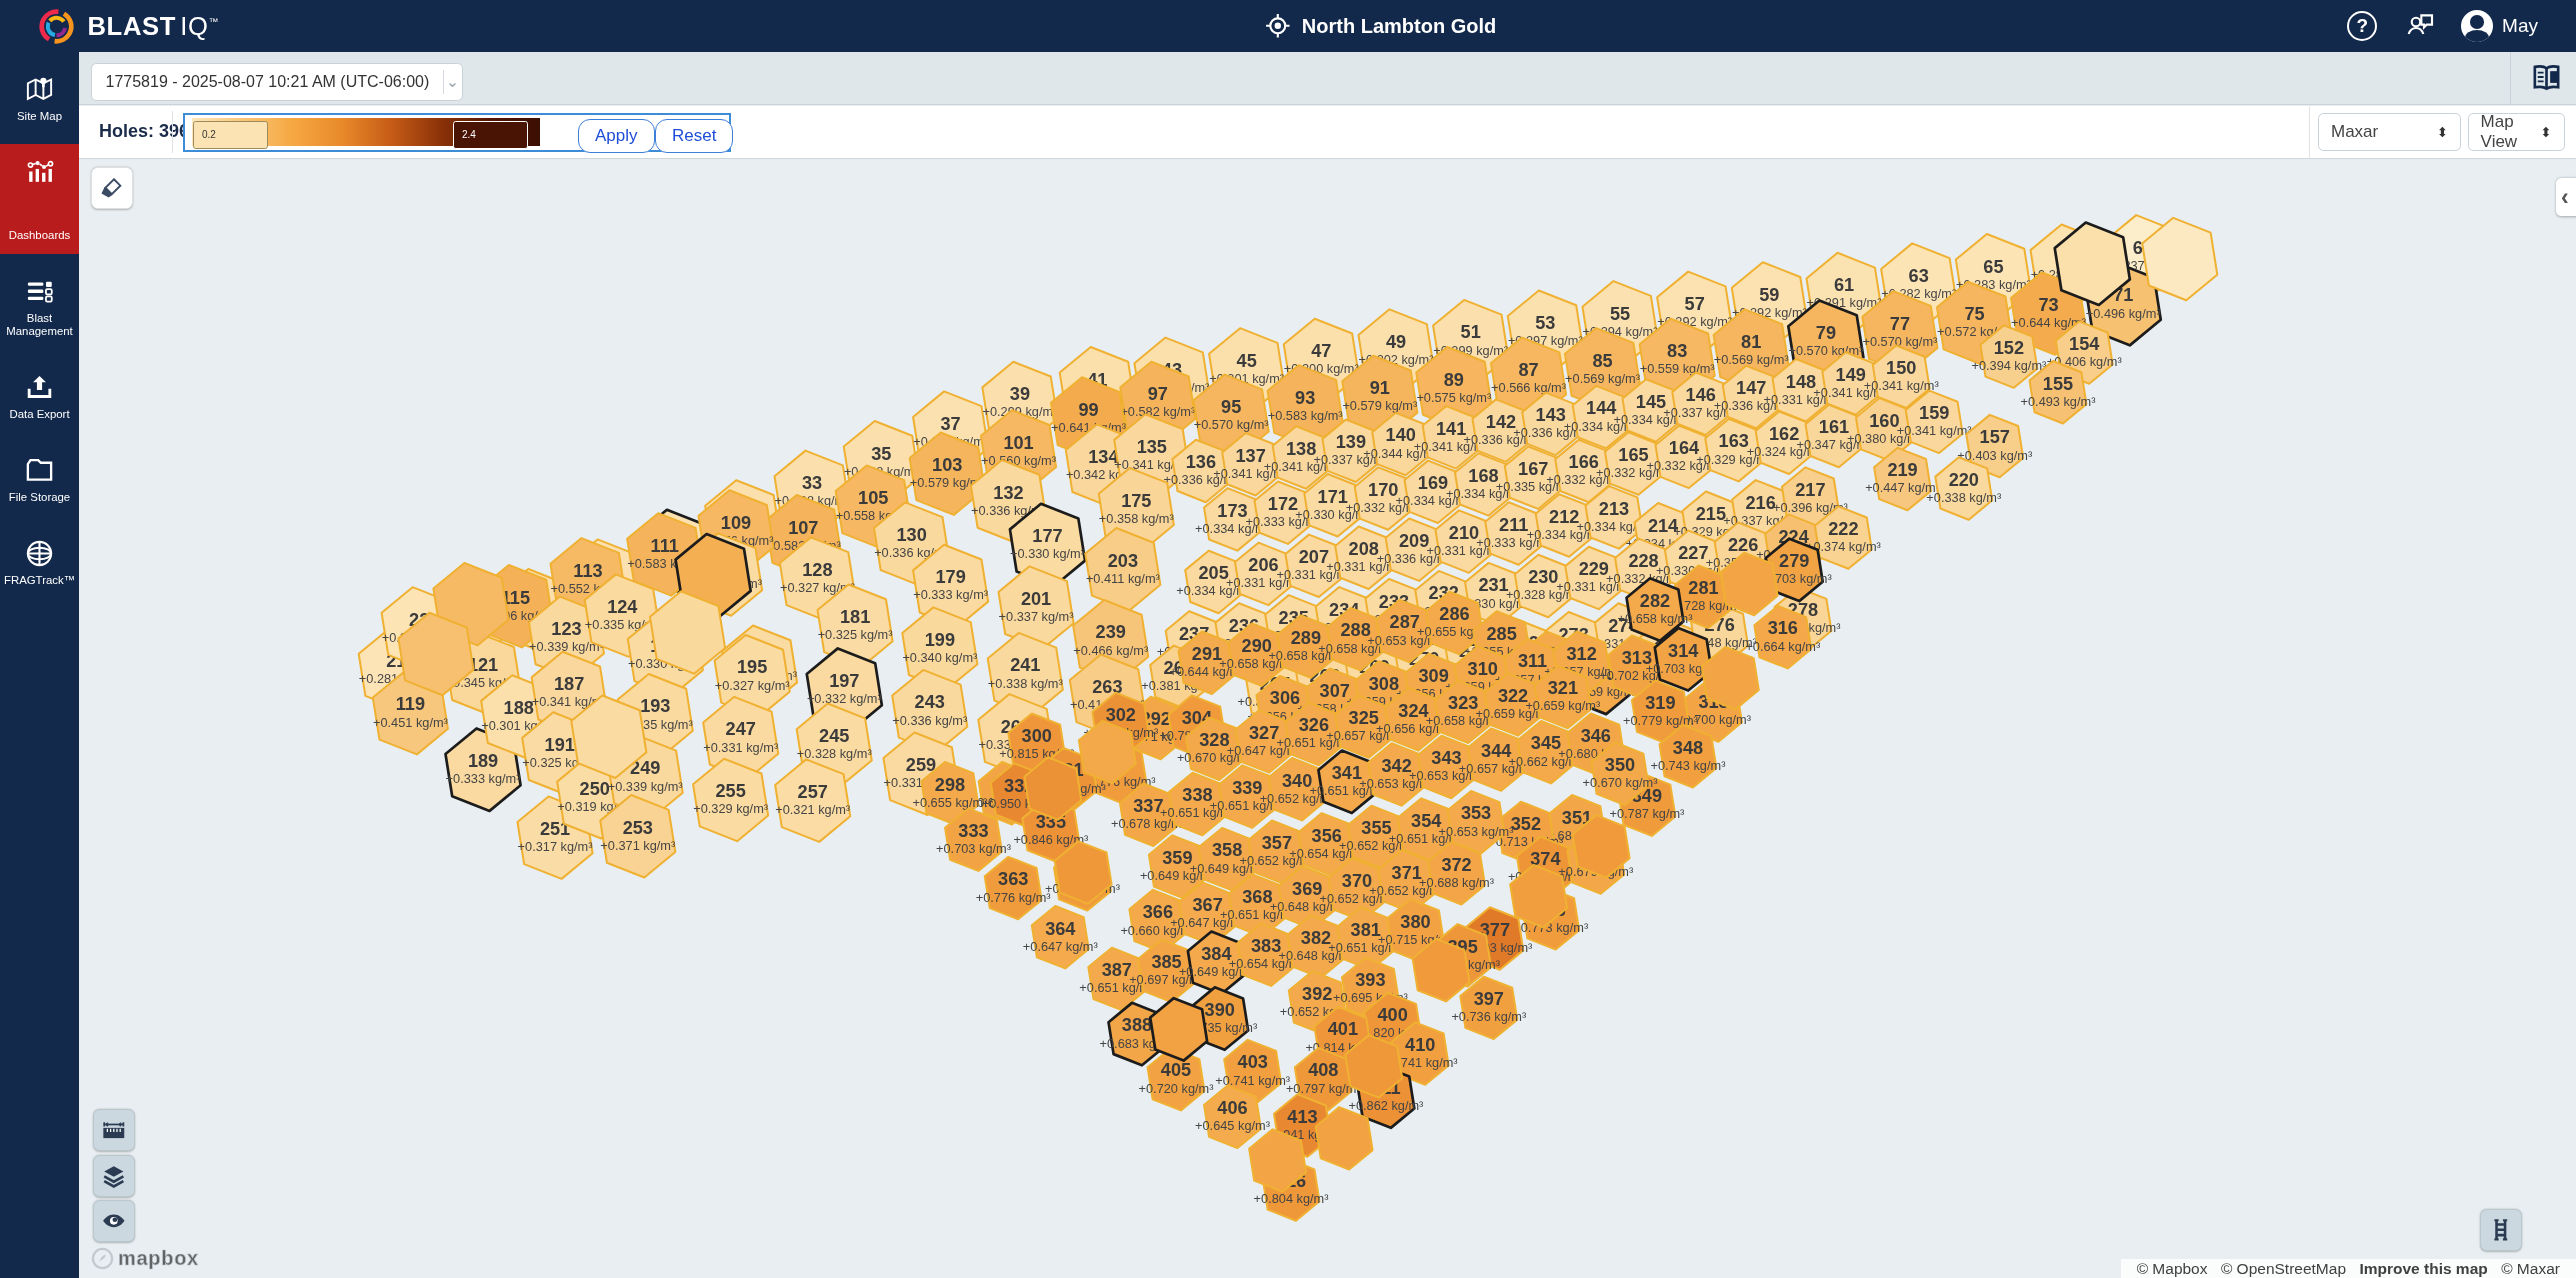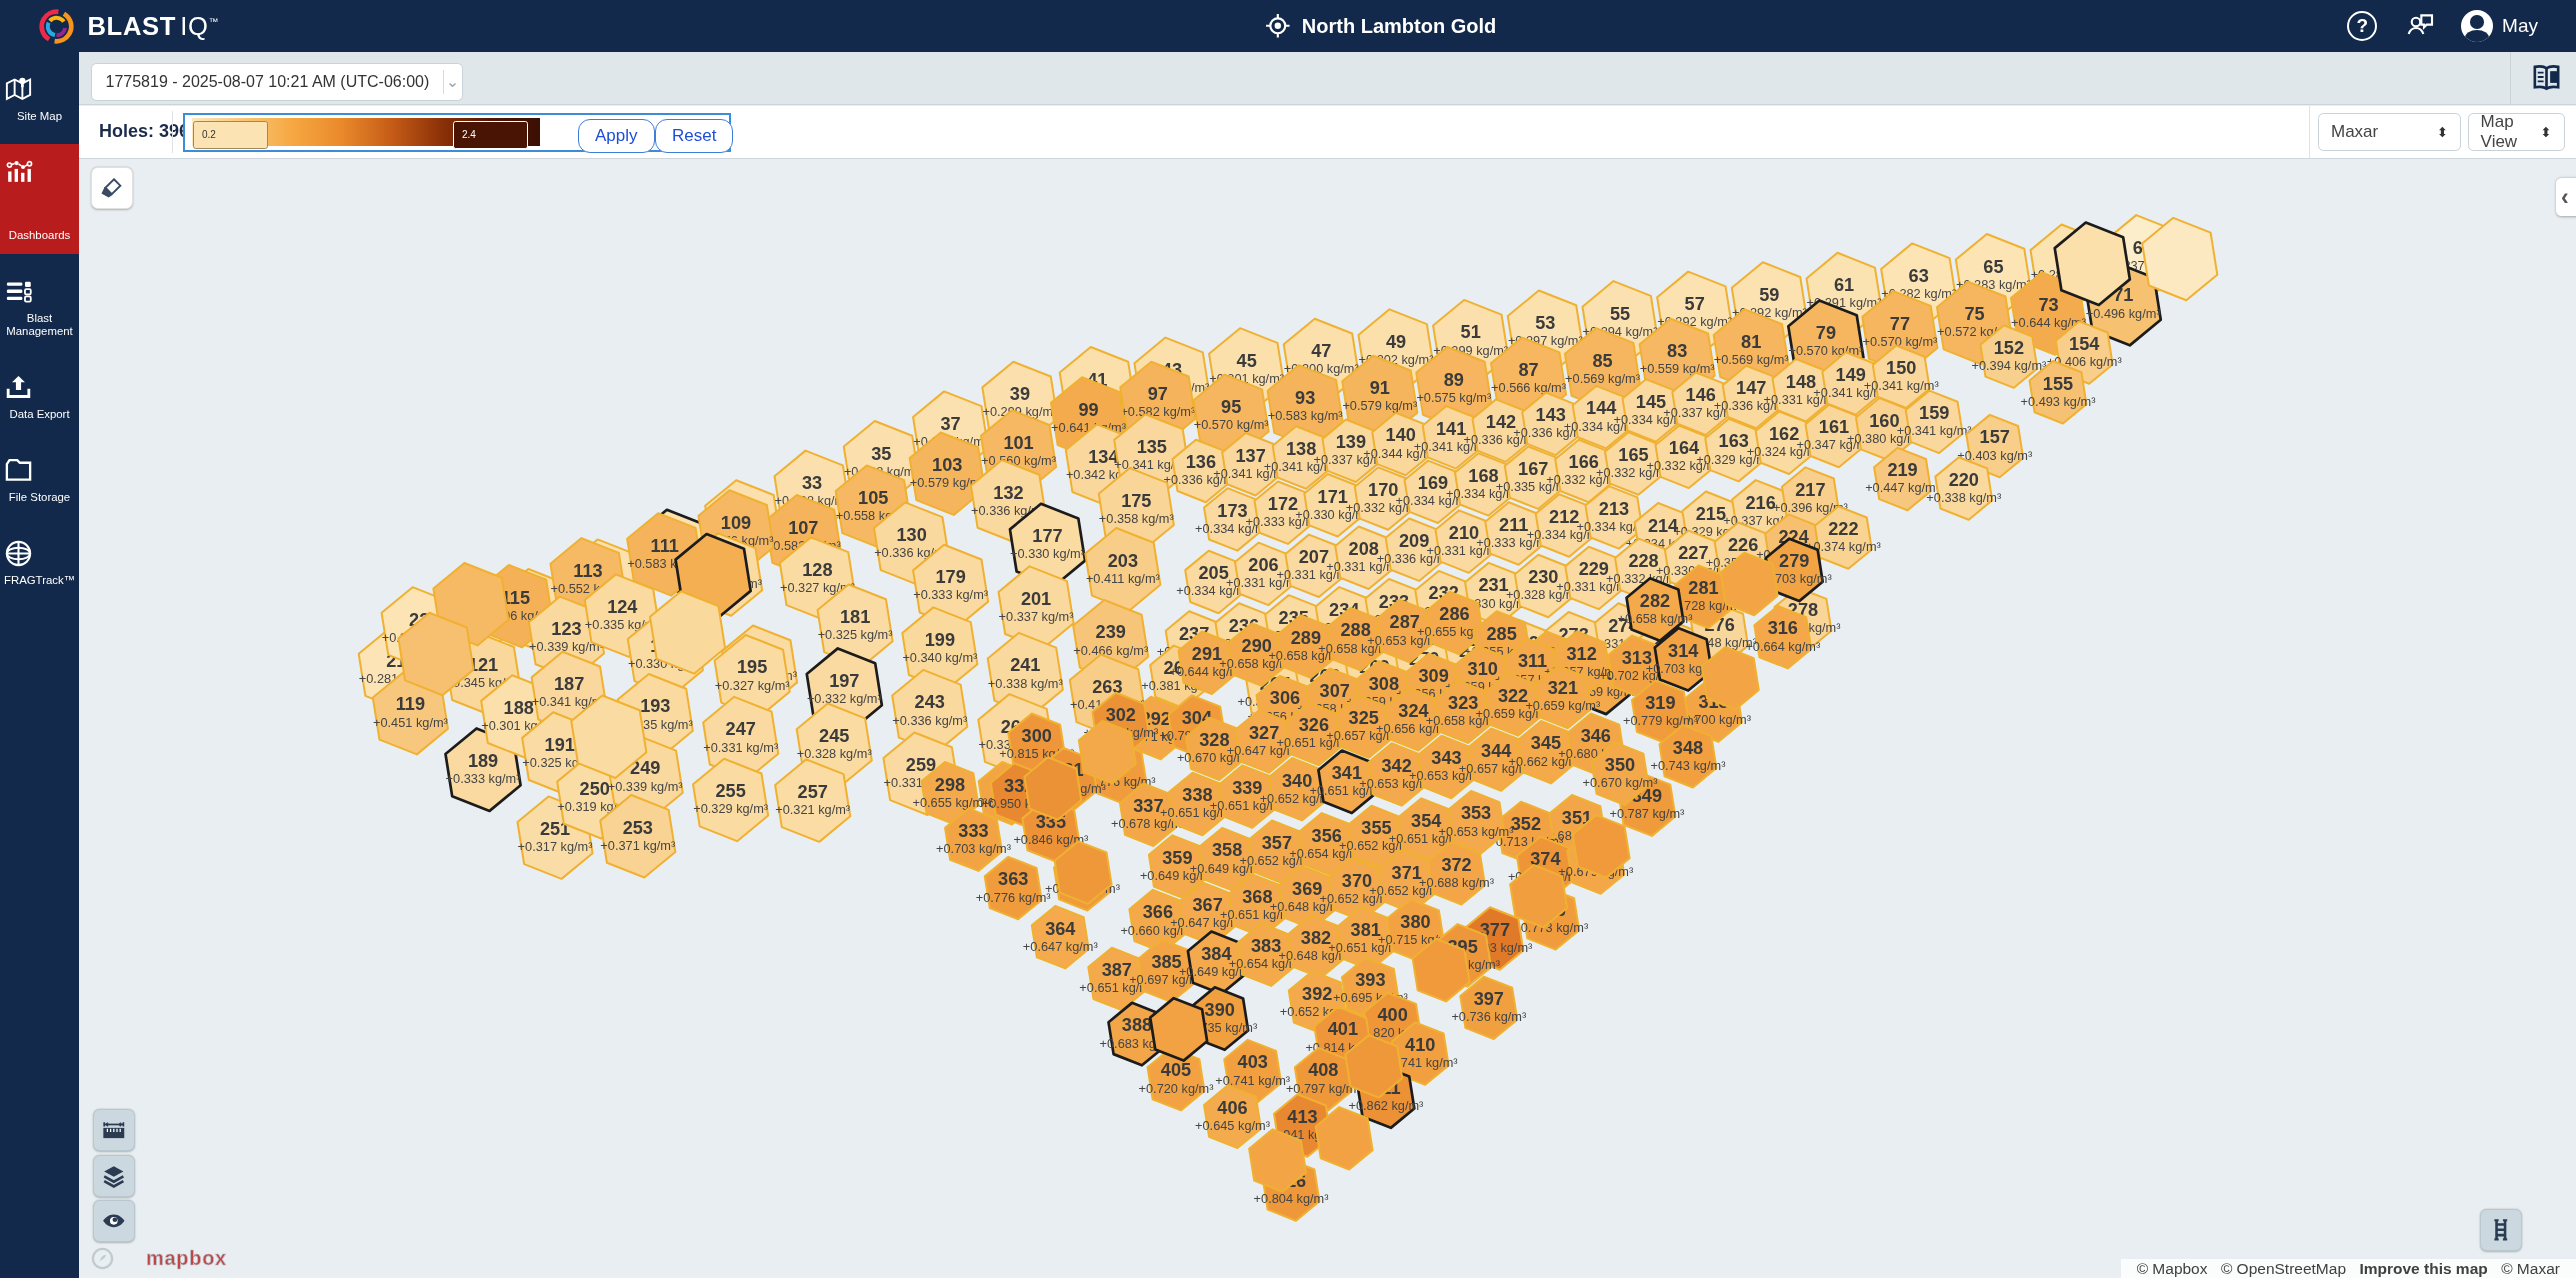--- a/index.html
+++ b/index.html
@@ -19,21 +19,21 @@
   .icon-btn { width:35px; height:35px; display:flex; align-items:center; justify-content:center; cursor:pointer; }
   .help-circle { width:30px; height:30px; border:2px solid #fff; border-radius:50%; display:flex; align-items:center; justify-content:center; font-size:19px; font-weight:700; }
   .user { display:flex; align-items:center; gap:9.4px; cursor:pointer; }
   .avatar { width:32px; height:32px; background:#fff; border-radius:50%; position:relative; overflow:hidden; }
   .avatar:before { content:""; position:absolute; left:9.4px; top:5.4px; width:13.5px; height:13.5px; border-radius:50%; background:#13294B; }
   .avatar:after { content:""; position:absolute; left:4px; top:20px; width:24px; height:16px; border-radius:50% 50% 0 0; background:#13294B; }
   .user-name { font-size:19px;text-align:center; }
 
   
   .sidebar { position:absolute; left:0; top:52px; width:79px; height:1226px; background:#13294B; z-index:30; }
-  .side-item { width:79px; padding:12px 2.7px; display:flex; flex-direction:column; gap:5.4px; color:#fff; cursor:pointer; margin-top:9.4px; }
+  .side-item { width:79px; padding:12px 2.7px; display:flex; flex-direction:column; align-items:center; gap:5.4px; color:#fff; cursor:pointer; margin-top:9.4px; }
   .side-item.active { background:#b91c1c;gap:42px; }
   .side-label { font-size:11.4px; text-align:center; line-height:1.15; }
   .side-item svg { width:31px; height:31px; }
 
   
   .row2 { position:absolute; left:79px; top:52px; width:2497px; height:53px; background:#E0E7EB; border-bottom:1.3px solid #CBD3D9; z-index:20; }
   .session-select { position:absolute; left:12px; top:10.8px; width:372px; height:38px; background:#fff; border:0.7px solid #C9D2D8; border-radius:5.4px; display:flex; align-items:center; cursor:pointer; }
   .session-text { flex:1; padding:0 13.5px; font-size:16px; color:#333; white-space:nowrap; }
   .session-divider { width:0.7px; height:24px; background:#D5DBE0; }
   .session-chevron { width:38px; text-align:center; color:#9AA5AD; font-size:16px; }
@@ -63,21 +63,21 @@
   .map svg.hexes { position:absolute; left:-79px; top:-159px; width:2576px; height:1279px; }
   .map-btn { position:absolute; width:42px; height:42px; background:#CBD8DF; border:1.3px solid #b9c7cf; border-radius:6.7px; display:flex; align-items:center; justify-content:center; cursor:pointer; box-shadow:0 0.7px 2px rgba(0,0,0,.25); }
   .map-btn svg { width:25.6px; height:25.6px; }
   .brush-btn { left:12px; top:8px; background:#fff; border-color:#e0e0e0; }
   .collapse-tab { position:absolute; right:-13.5px; top:19px; width:34px; height:38px; background:#fff; border-radius:5.4px; box-shadow:0 0.7px 2.7px rgba(0,0,0,.3); display:flex; align-items:center; padding-left:5.4px; color:#555; font-size:23px; font-weight:700; cursor:pointer; }
   .ctl-ruler { left:13.5px; top:950px; }
   .ctl-layers { left:13.5px; top:996px; }
   .ctl-eye { left:13.5px; top:1041px; }
   .ladder-btn { right:54px; bottom:28px; }
   .mapbox-logo { position:absolute; left:12px; bottom:9.4px; display:flex; align-items:center; gap:4px; opacity:.8; }
-  .mapbox-word { font-size:20px; font-weight:700; color:#b91c1c; letter-spacing:0.7px;margin-left:28px; -webkit-text-stroke:0.7px #aeb8bf; }
+  .mapbox-word { font-size:20px; font-weight:700; color:#404040; letter-spacing:0.7px; -webkit-text-stroke:0.7px #aeb8bf; }
   .attribution { position:absolute; right:0; bottom:0; height:20px; background:rgba(255,255,255,.8); display:flex; align-items:center; padding:0 9.4px; font-size:15.5px; color:#404040; white-space:nowrap; }
   .attribution b { margin:0 6.7px; }
   .attribution span.c { margin:0 6.7px; }
 
   .hole-num { font-size:27px; font-weight:700; fill:#3B3B3B; }
   .hole-val { font-size:19px; fill:#454545; }
 </style>
 </head>
 <body>
 

